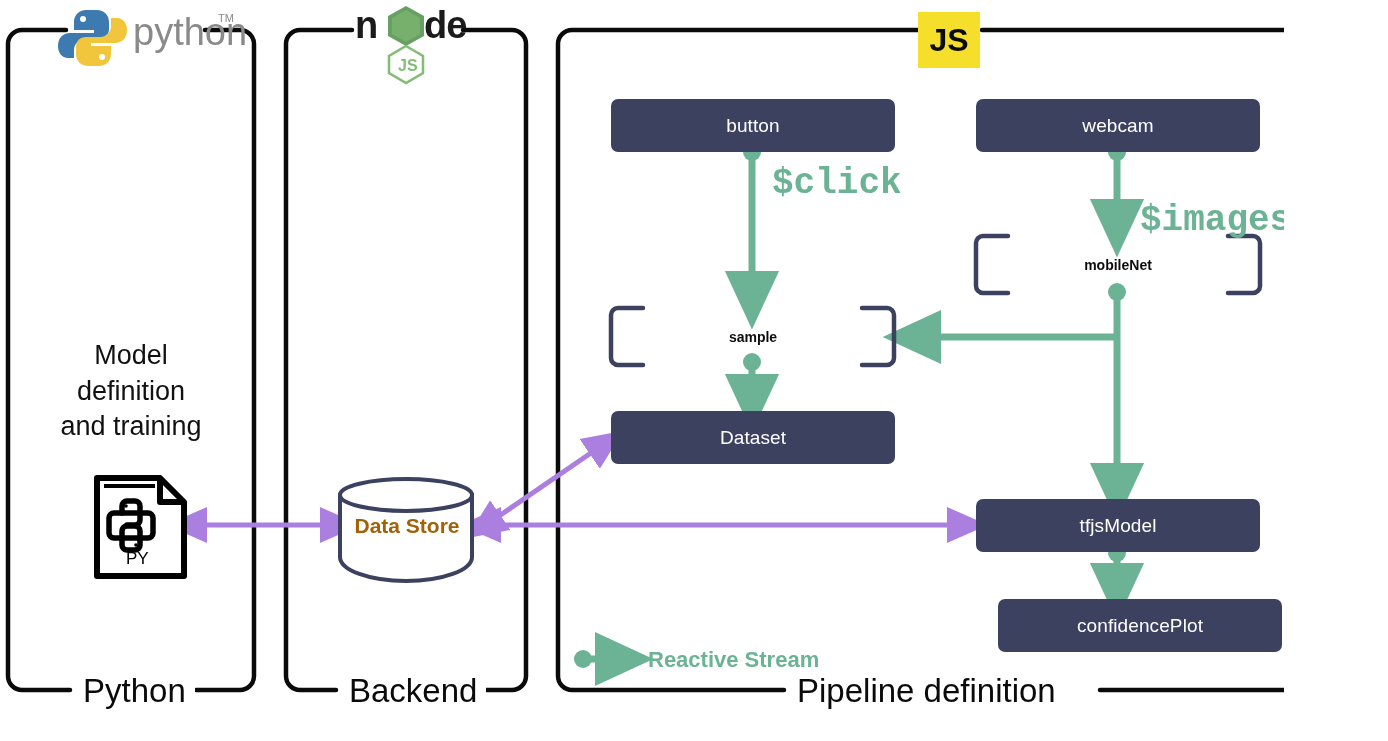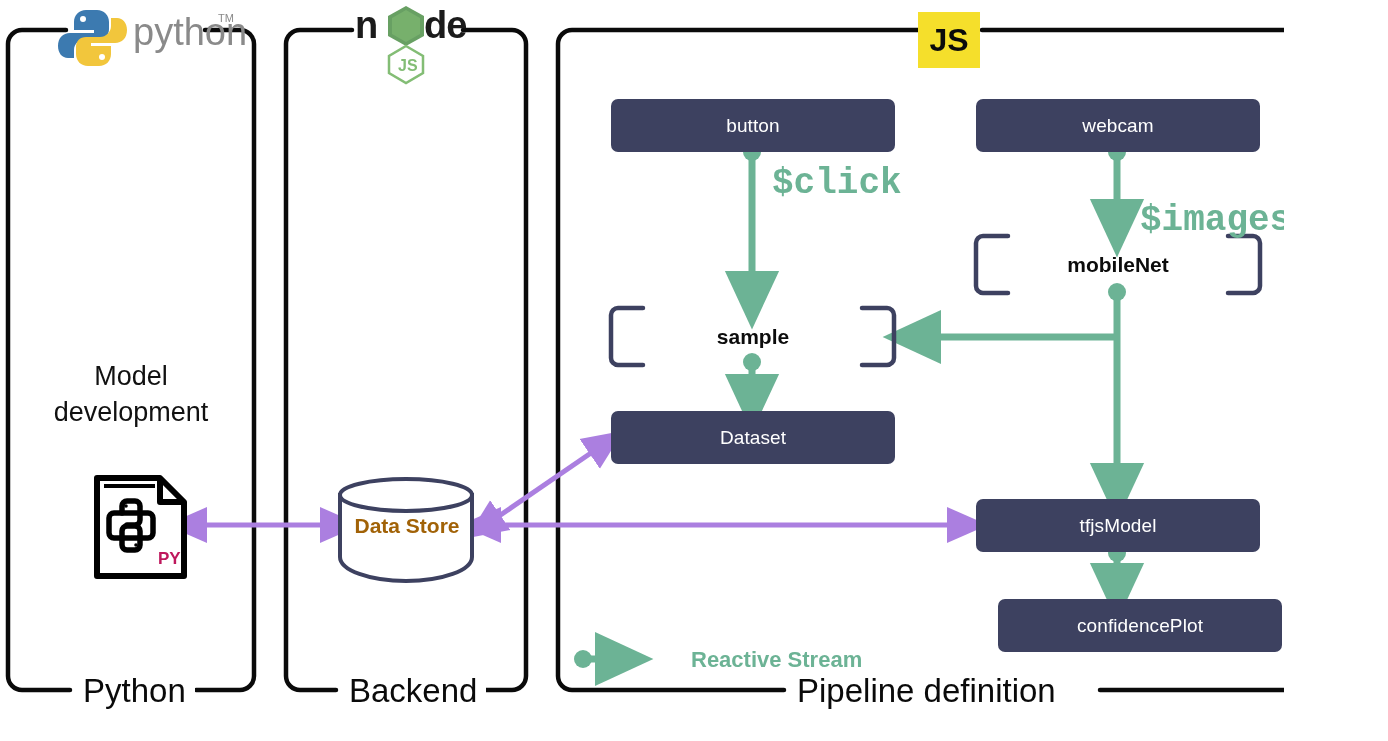--- a/index.html
+++ b/index.html
@@ -14,21 +14,21 @@
     color:#ffffff;
     display:flex;align-items:center;justify-content:center;
     font-size:19px;
     font-family:"Liberation Sans",sans-serif;
     letter-spacing:.1px;
     box-sizing:border-box;
   }
   .bracket-node{
     position:absolute;
     display:flex;align-items:center;justify-content:center;
-    font-size:21px;font-weight:bold;color:#0c0c0c;
+    font-size:14px;font-weight:bold;color:#0c0c0c;
     font-family:"Liberation Sans",sans-serif;
   }
   .stream-label{
     position:absolute;
     color:#6cb395;
     font-family:"Liberation Mono",monospace;
     font-size:36px;
     font-weight:bold;
     white-space:nowrap;
   }
@@ -41,44 +41,41 @@
     background:#ffffff;
     padding:0 9px;
   }
   .col-text{
     position:absolute;
     text-align:center;
     font-size:27px;
     line-height:1.32;
     color:#111111;
     font-family:"Liberation Sans",sans-serif;
-    margin-top:21px;
   }
   .legend-text{
     position:absolute;
     color:#6cb395;
     font-size:22px;
     font-weight:bold;
     font-family:"Liberation Sans",sans-serif;
     white-space:nowrap;
-    margin-left:43px;
   }
   .js-badge{
     position:absolute;
     background:#f5df2b;
     color:#0b0b0b;
     font-size:32px;
     font-weight:bold;
     font-family:"Liberation Sans",sans-serif;
     display:flex;align-items:center;justify-content:center;
   }
   .pyfile-label{
-    position:absolute;font-size:17px;font-weight:bold;color:#be185d;
-    font-family:"Liberation Sans",sans-serif;
-    margin-left:32px;
+    position:absolute;font-size:17px;font-weight:normal;color:#000000;
+    font-family:"Liberation Sans",sans-serif;
   }
   .dstore-label{
     position:absolute;font-size:21px;font-weight:bold;color:#a16207;
     font-family:"Liberation Sans",sans-serif;white-space:nowrap;
   }
 </style>
 </head>
 <body>
 
 <div id="stage">
@@ -236,21 +233,22 @@
   <div class="stream-label" style="left:1140px;top:163px;margin-top:37px;">$images</div>
 
   <div class="legend-text" style="left:648px;top:647px;">Reactive Stream</div>
 
   <div class="dstore-label" style="left:351px;top:514px;width:112px;text-align:center;">Data Store</div>
 
   <div class="pyfile-label" style="left:126px;top:549px;">PY</div>
 
   <div class="col-text" style="left:22px;top:338px;width:218px;">
     <div>Model</div>
-    <div>development</div>
+    <div>definition</div>
+    <div>and training</div>
   </div>
 
   <div class="js-badge" style="left:918px;top:12px;width:62px;height:56px;">
     <span>JS</span>
   </div>
 
   <div class="panel-label" style="left:74px;top:672px;">Python</div>
   <div class="panel-label" style="left:340px;top:672px;">Backend</div>
   <div class="panel-label" style="left:788px;top:672px;">Pipeline definition</div>
 

